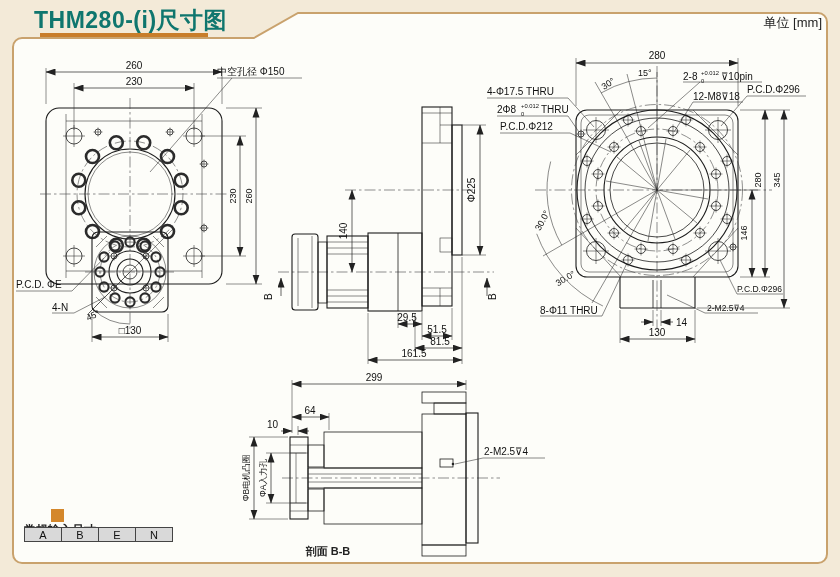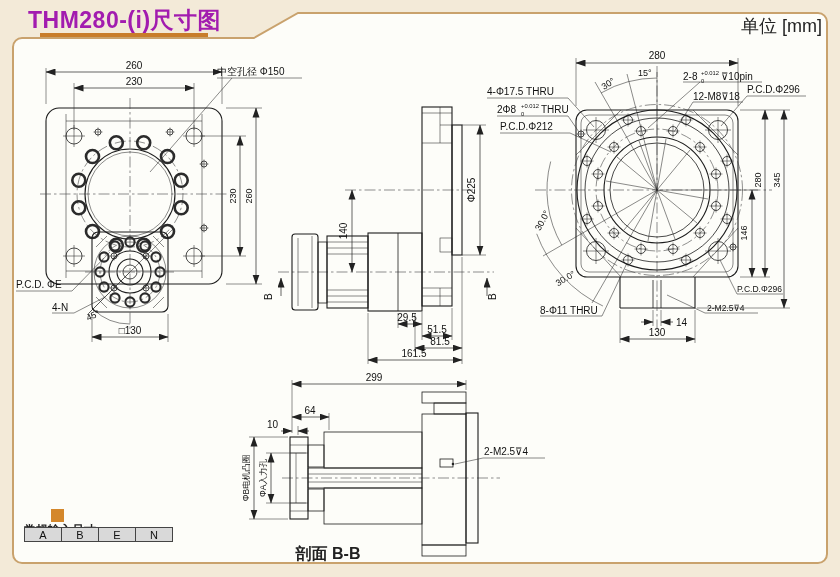--- a/index.html
+++ b/index.html
@@ -1,40 +1,40 @@
 <!DOCTYPE html>
 <html><head>
 <meta charset="utf-8">
 <style>
   html,body{margin:0;padding:0;background:#e9e2d2;}
   .page{position:relative;width:840px;height:577px;background:#f3ead8;overflow:hidden;
         font-family:"Liberation Sans",sans-serif;}
-  .title{position:absolute;left:28px;top:5px;font-size:23px;font-weight:bold;color:#a21caf;letter-spacing:.5px;}
+  .title{position:absolute;left:34px;top:5px;font-size:23px;font-weight:bold;color:#0f766e;letter-spacing:.5px;}
   .title-bar{position:absolute;left:40px;top:33px;width:168px;height:4px;background:#c87d2a;}
-  .unit{position:absolute;right:18px;top:14px;font-size:18px;color:#222;}
+  .unit{position:absolute;right:18px;top:14px;font-size:13px;color:#222;}
   svg{position:absolute;left:0;top:0;}
   text{font-family:"Liberation Sans",sans-serif;fill:#111;}
   .ln{stroke:#1c1c1c;stroke-width:1.1;fill:none;}
   .l2{stroke:#1c1c1c;stroke-width:0.8;fill:none;}
   .tn{stroke:#2a2a2a;stroke-width:0.55;fill:none;}
   .cl{stroke:#444;stroke-width:0.6;fill:none;stroke-dasharray:11 3 2.5 3;}
   .ext{stroke:#333;stroke-width:0.55;fill:none;}
   .dm{stroke:#222;stroke-width:0.7;fill:none;}
   .dt{font-size:10px;}
   .dts{font-size:9px;}
   .lb{font-size:10px;}
   .lbs{font-size:8.5px;}
   .sup{font-size:5.8px;}
   
   .spec-head{position:absolute;left:24px;top:509px;font-size:12px;font-weight:bold;color:#222;display:flex;align-items:center;flex-direction:column;}
   .spec-bullet{display:inline-block;width:13px;height:13px;background:#d4872b;margin-right:6px;}
   table.spec{position:absolute;left:24px;top:527px;border-collapse:collapse;font-size:11px;}
   table.spec td{border:1px solid #444;width:36px;height:13px;text-align:center;padding:0;color:#111;}
   table.spec tr.hd td{background:#d9d9d9;}
-  .caption{position:absolute;left:288px;top:544px;width:80px;text-align:center;font-size:16px;font-weight:bold;color:#222;}
+  .caption{position:absolute;left:288px;top:544px;width:80px;text-align:center;font-size:11px;font-weight:bold;color:#222;}
 </style>
 </head>
 <body>
 
 <div class="page">
 
 <svg width="840" height="577" viewBox="0 0 840 577">
   <defs>
     <marker id="aE" markerWidth="10" markerHeight="8" refX="9.5" refY="3.5" orient="auto" markerUnits="userSpaceOnUse">
           <path d="M0,0 L10,3.5 L0,7 Z" fill="#222"></path>

